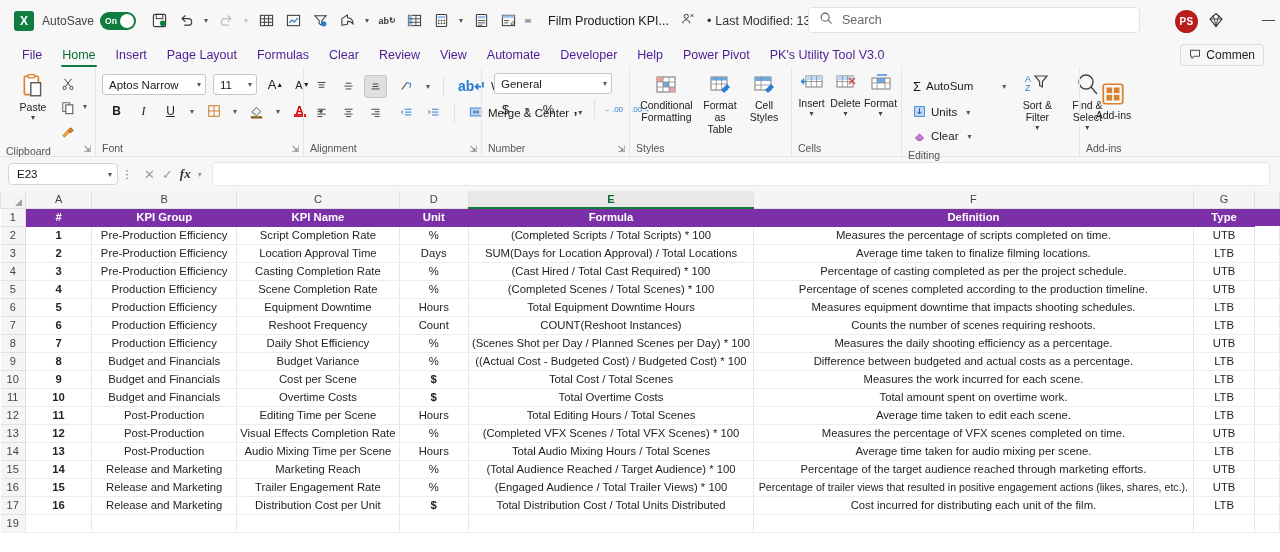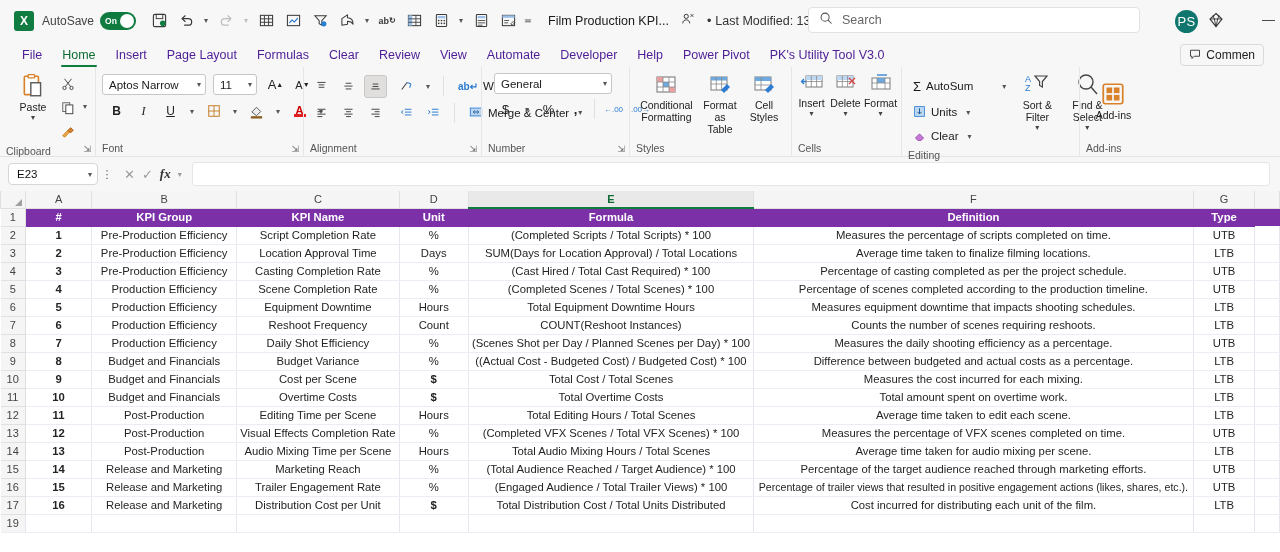--- a/index.html
+++ b/index.html
@@ -43,21 +43,21 @@
   .lastmod .dot { margin-right:4px; }
   .caret-sm { font-size:9px;color:#555;margin-left:5px; }
   .searchbox {
     position:absolute; left:808px; top:7px; width:332px; height:26px;
     background:#fff; border:1px solid #E2E2E2; border-radius:4px;
     display:flex; align-items:center; padding:0 10px; gap:9px;
   }
   .searchbox .ph { font-size:12.5px;color:#666; }
   .avatar {
     position:absolute; left:1175px; top:10px; width:23px;height:23px;border-radius:50%;
-    background:#0f766e; color:#fff; font-size:13px; font-weight:400;
+    background:#b91c1c; color:#fff; font-size:10px; font-weight:700;
     display:flex;align-items:center;justify-content:center; letter-spacing:.3px;
   }
   .diamond { position:absolute; left:1208px; top:12px; color:#333; }
   .winmin { position:absolute; left:1262px; top:12px; font-size:13px; color:#333; }
 
   
   .tabbar {
     height:26px; display:flex; align-items:flex-end; padding-left:12px;
     background:#F7F7F7; position:relative; gap:0px;
   }
@@ -117,21 +117,21 @@
     font-size:11.5px;color:#1a1a1a;
   }
   .txtbtn {
     display:flex;align-items:center;gap:5px;height:22px;padding:0 5px;border-radius:3px;
     font-size:11.5px;color:#1a1a1a; white-space:nowrap;
   }
 
   
   .fbar { height:34px; background:#F7F7F7; display:flex; align-items:center; padding:0 4px; gap:2px; }
   .namebox {
-    width:90px;height:22px;border:1px solid #D6D6D6;border-radius:4px;background:#fff;
+    width:110px;height:22px;border:1px solid #D6D6D6;border-radius:4px;background:#fff;
     display:flex;align-items:center;justify-content:space-between;padding:0 5px 0 8px;
     font-size:11.5px;color:#111; margin-left:4px;
   }
   .vdots { width:14px;text-align:center;font-size:11px;color:#555; }
   .fxgrp { display:flex;align-items:center;gap:7px; padding:0 8px; }
   .fxgrp span { font-size:13px;color:#9a9a9a; }
   .finput {
     flex:1; height:24px; background:#fff; border:1px solid #E6E6E6; border-radius:3px;
     margin-right:6px; font-size:12px; color:#111; display:flex;align-items:center;padding:0 6px;
   }
@@ -430,21 +430,21 @@
               </div>
           <div class="smbtn" style="margin-left:4px">
             <svg width="14" height="14" viewBox="0 0 16 16">
                   <path d="M2 12 8 4" stroke="#444" stroke-width="1.2"></path>
                   <path d="M8 4l4.5 1.5M12.5 5.5 11 10" stroke="#2B7CD3" stroke-width="1.2"></path>
                 </svg>
               </div>
           <div class="qcaret">▾</div>
           <div style="width:1px;height:20px;background:#E0E0E0;margin:0 5px"></div>
           <div class="txtbtn">
-            <span style="font-size:10px;color:#2B7CD3;font-weight:600">ab↵</span>
+            <span style="font-size:14px;color:#2B7CD3;font-weight:600">ab↵</span>
             <span>Wrap Text</span>
           </div>
         </div>
         <div class="rowline">
           <div class="smbtn">
             <svg width="13" height="13" viewBox="0 0 16 16">
                   <path d="M3 4h10M3 7h6M3 10h10M3 13h6" stroke="#444" stroke-width="1.2"></path>
                 </svg>
               </div>
           <div class="smbtn">
@@ -794,21 +794,21 @@
             <td class="cell">LTB</td>
             <td class="cell"></td>
           </tr>
       <tr>
             <td class="rowhdr">10</td>
             <td class="cell bold">9</td>
             <td class="cell">Budget and Financials</td>
             <td class="cell">Cost per Scene</td>
             <td class="cell bold">$</td>
             <td class="cell">Total Cost / Total Scenes</td>
-            <td class="cell">Measures the cost incurred for each mixing.</td>
+            <td class="cell">Measures the work incurred for each scene.</td>
             <td class="cell">LTB</td>
             <td class="cell"></td>
           </tr>
       <tr>
             <td class="rowhdr">11</td>
             <td class="cell bold">10</td>
             <td class="cell">Budget and Financials</td>
             <td class="cell">Overtime Costs</td>
             <td class="cell bold">$</td>
             <td class="cell">Total Overtime Costs</td>

